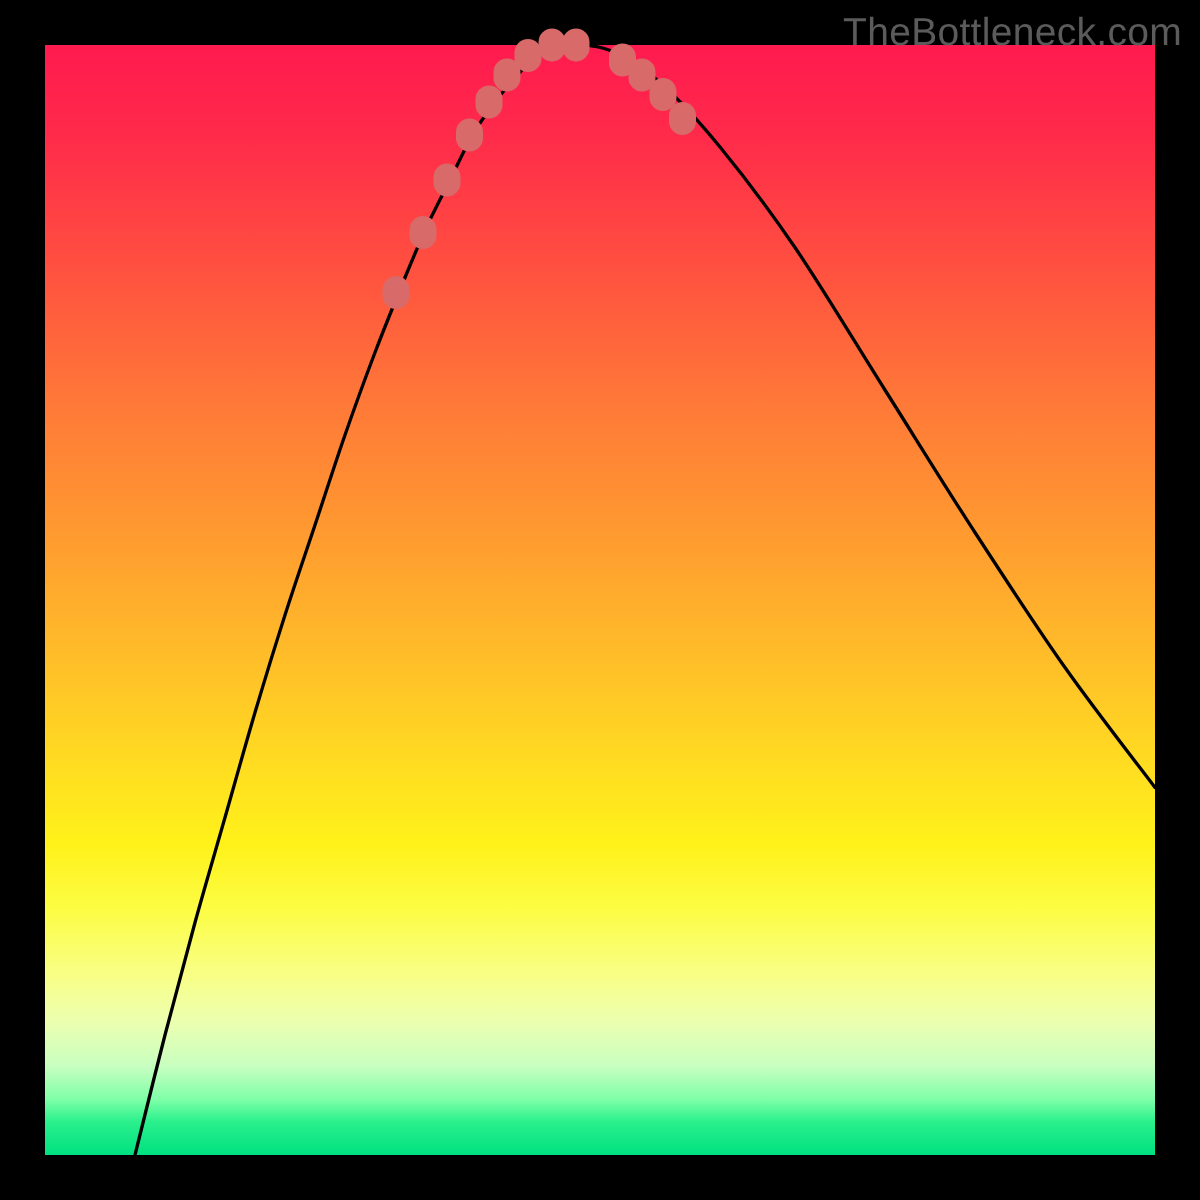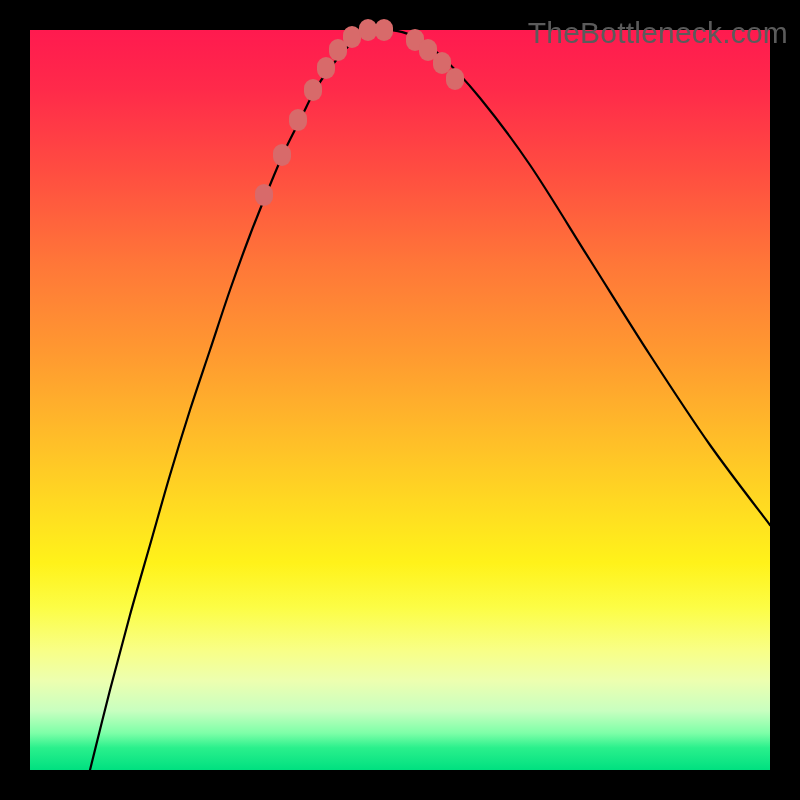--- a/index.html
+++ b/index.html
@@ -30,24 +30,24 @@
       #f8ff88 84%,
       #ecffb0 88%,
       #c8ffc0 92%,
       #7effa8 95%,
       #2af08c 97%,
       #00e080 100%
     );
   }
   .watermark {
     position: absolute;
-    top: 16px;
+    top: 6px;
     right: 12px;
     color: #5b5b5b;
-    font-size: 30px;
+    font-size: 26px;
     letter-spacing: 0.2px;
     font-weight: 500;
     user-select: none;
   }
   svg.curve {
     position: absolute;
     left: 30px;
     top: 30px;
     width: 740px;
     height: 740px;

